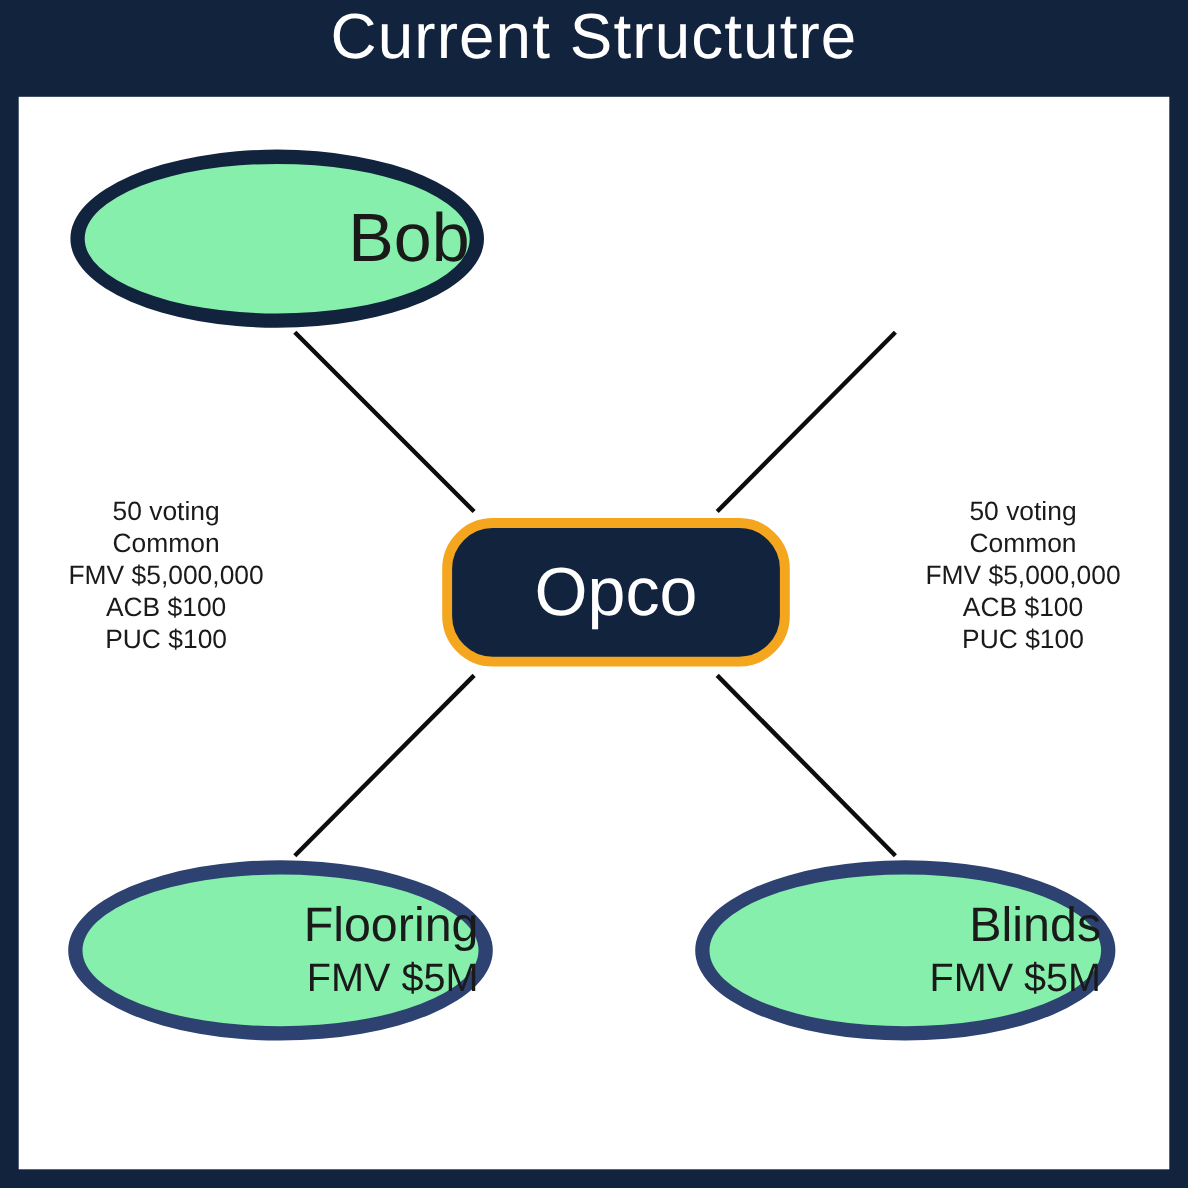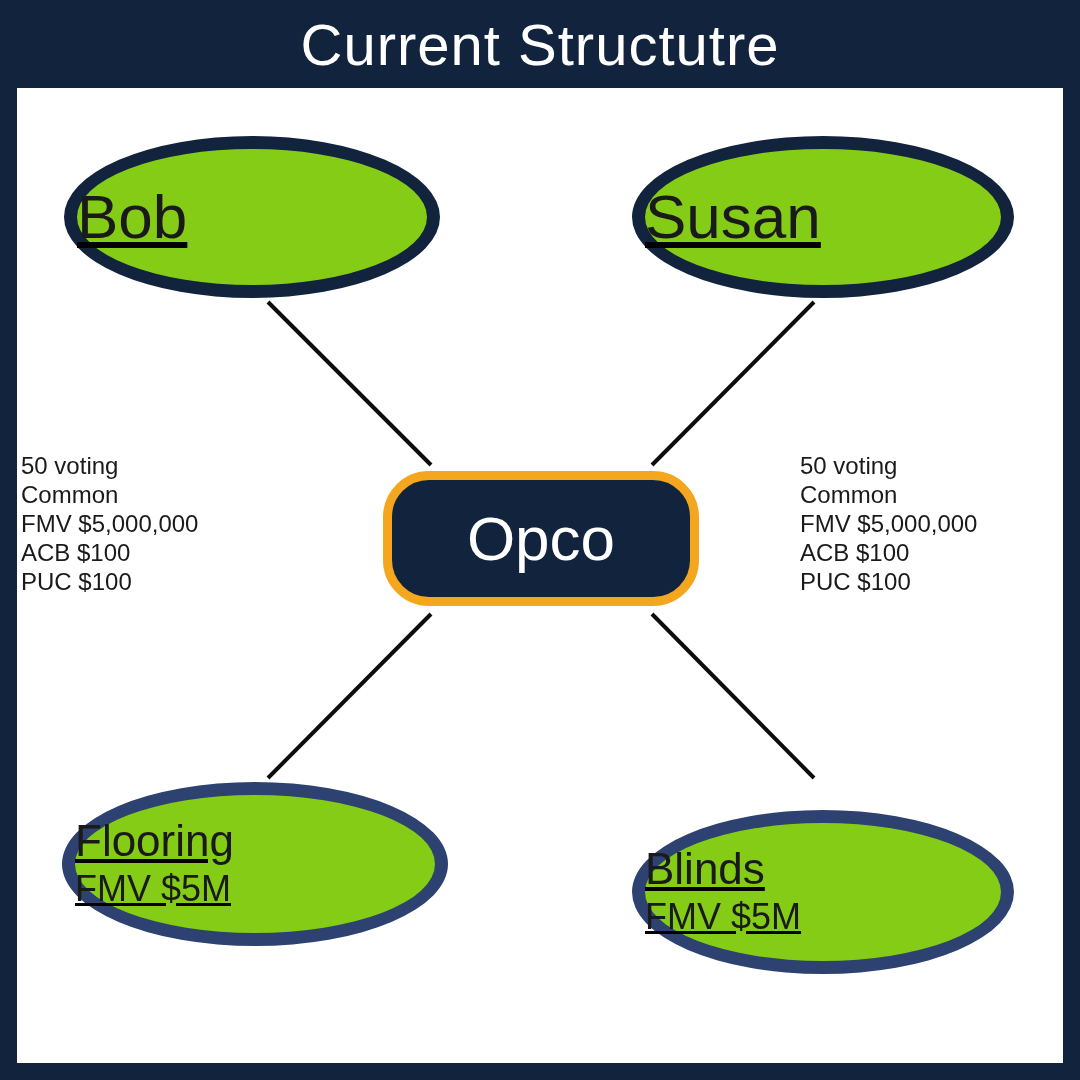--- a/index.html
+++ b/index.html
@@ -6,62 +6,62 @@
   html,body { width:1080px; height:1080px; }
   body { font-family:"Liberation Sans", sans-serif; }
 
   #frame {
     position:relative; width:1080px; height:1080px;
     background:#12233e; overflow:hidden;
   }
 
   #banner {
     position:absolute; left:0; top:0; width:1080px; height:88px;
-    display:flex; align-items:center; justify-content:center;
+    display:flex; justify-content:center;
   }
   #page-title {
     color:#ffffff; font-size:58px; font-weight:400; letter-spacing:1px;
   }
 
   #canvas {
     position:absolute; left:17px; top:88px; width:1046px; height:975px;
     background:#ffffff;
   }
 
   #edges { position:absolute; left:0; top:0; width:1080px; height:1080px; pointer-events:none; }
 
   .ellipse {
-    position:absolute; border-radius:50%; background:#84cc16;
-    display:flex; flex-direction:column; align-items:flex-start; justify-content:center;text-decoration:underline;
+    position:absolute; border-radius:50%; background:#86efac;
+    display:flex; flex-direction:column; align-items:flex-end; justify-content:center;
   }
   .ellipse.top-row  { border:13px solid #12233e; }
   .ellipse.bot-row  { border:13px solid #2d4270; }
 
   #node-bob      { left:64px;  top:136px; width:376px; height:162px; }
   #node-susan    { left:632px; top:136px; width:382px; height:162px; }
   #node-flooring { left:62px;  top:782px; width:386px; height:164px; }
-  #node-blinds   { left:632px; top:810px; width:382px; height:164px; }
+  #node-blinds   { left:632px; top:782px; width:382px; height:164px; }
 
   .node-label {
     color:#1a1a1a; font-size:62px; font-weight:400; line-height:1.05; white-space:nowrap;
   }
   .bot-row .node-label { font-size:44px; }
   .node-sublabel {
     color:#1a1a1a; font-size:36px; font-weight:400; margin-top:3px; white-space:nowrap;
   }
 
   #node-opco {
-    position:absolute; left:383px; top:471px; width:316px; height:135px;
+    position:absolute; left:402px; top:471px; width:316px; height:135px;
     background:#12233e; border:9px solid #f4a71e; border-radius:46px;
     display:flex; align-items:center; justify-content:center;
   }
   #node-opco .node-label { color:#ffffff; font-size:62px; }
 
   .annotation {
-    position:absolute; width:260px; text-align:left;
+    position:absolute; width:260px; text-align:center;
     color:#1a1a1a; font-size:24px; line-height:29px;
   }
   #annotation-left  { left:21px;  top:451px; }
   #annotation-right { left:800px; top:451px; }
 </style>
 </head>
 <body>
 
 <div id="frame">
 
@@ -75,23 +75,20 @@
     <line x1="268" y1="302" x2="431" y2="465" stroke="#0d0d0d" stroke-width="4"></line>
     <line x1="814" y1="302" x2="652" y2="465" stroke="#0d0d0d" stroke-width="4"></line>
     <line x1="431" y1="614" x2="268" y2="778" stroke="#0d0d0d" stroke-width="4"></line>
     <line x1="652" y1="614" x2="814" y2="778" stroke="#0d0d0d" stroke-width="4"></line>
   </svg>
 
   <div id="node-bob" class="ellipse top-row">
     <div class="node-label">Bob</div>
   </div>
 
-  <div id="node-susan" class="ellipse top-row">
-    <div class="node-label">Susan</div>
-  </div>
 
   <div id="node-opco">
     <div class="node-label">Opco</div>
   </div>
 
   <div id="annotation-left" class="annotation">
     <div>50 voting</div>
     <div>Common</div>
     <div>FMV $5,000,000</div>
     <div>ACB $100</div>

